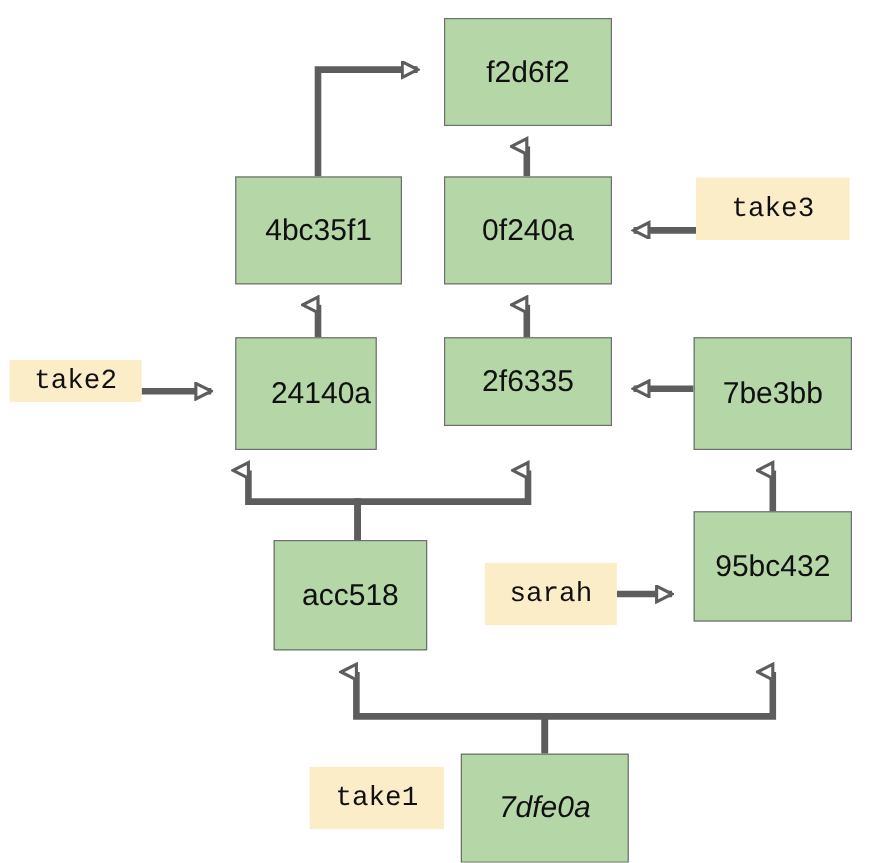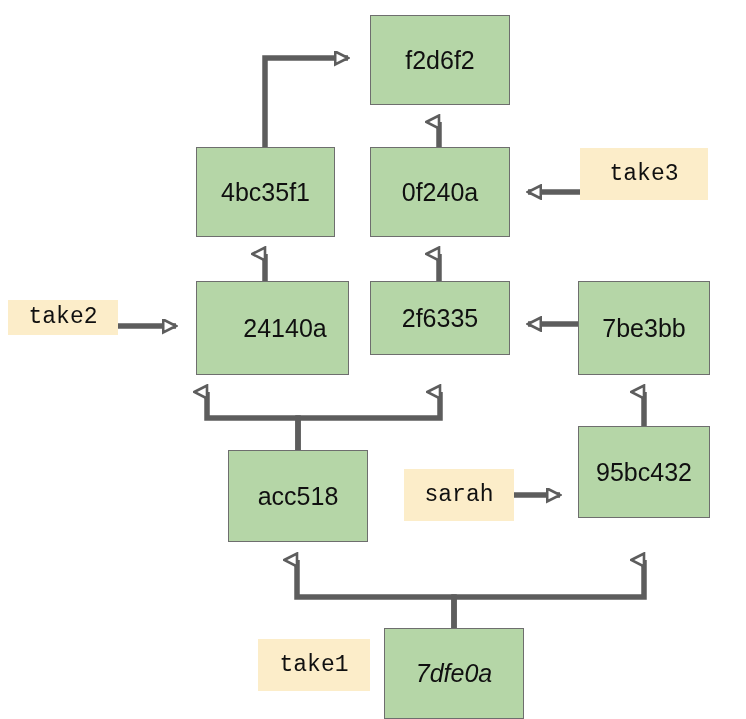--- a/index.html
+++ b/index.html
@@ -108,33 +108,33 @@
   </div>
 
   <div class="node commit" style="left:196px; top:147px; width:139px; height:90px;">
     <span class="node-label">4bc35f1</span>
   </div>
 
   <div class="node commit" style="left:370px; top:147px; width:140px; height:90px;">
     <span class="node-label">0f240a</span>
   </div>
 
-  <div class="node commit" style="left:196px; top:281px; width:153px; height:94px;padding-left:25px;">
+  <div class="node commit" style="left:196px; top:281px; width:118px; height:94px;padding-left:25px;">
     <span class="node-label">24140a</span>
   </div>
 
   <div class="node commit" style="left:370px; top:281px; width:140px; height:74px;">
     <span class="node-label">2f6335</span>
   </div>
 
   <div class="node commit" style="left:578px; top:281px; width:132px; height:94px;">
     <span class="node-label">7be3bb</span>
   </div>
 
-  <div class="node commit" style="left:228px; top:450px; width:140px; height:92px;">
+  <div class="node commit" style="left:228px; top:450px; width:128px; height:92px;">
     <span class="node-label">acc518</span>
   </div>
 
   <div class="node commit" style="left:578px; top:426px; width:132px; height:92px;">
     <span class="node-label">95bc432</span>
   </div>
 
   <div class="node commit" style="left:384px; top:628px; width:140px; height:91px;font-style:italic;">
     <span class="node-label">7dfe0a</span>
   </div>

